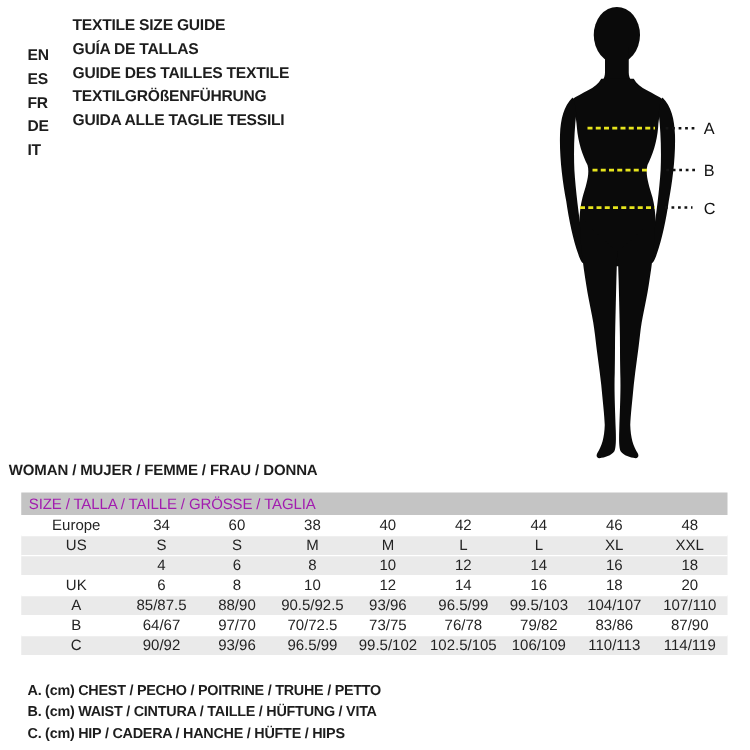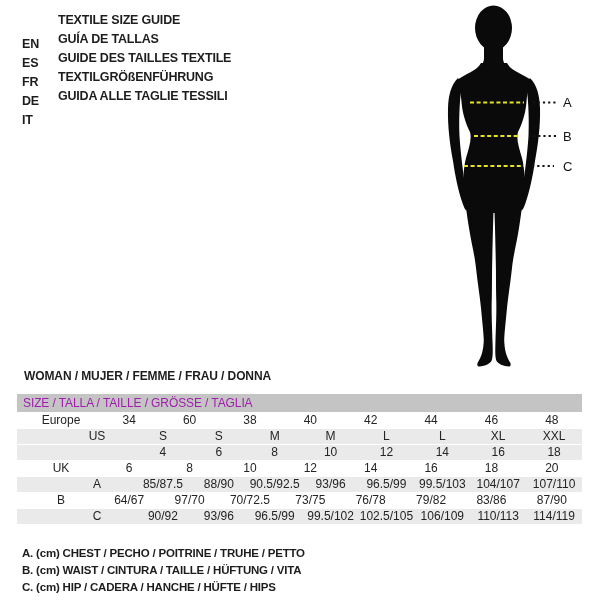--- a/index.html
+++ b/index.html
@@ -17,29 +17,29 @@
   .lang-code{width:36px;flex:0 0 36px;margin-top:24px;}
 
   
   .figure-svg{position:absolute;left:420px;top:0;width:180px;height:380px;}
   .marker{position:absolute;font-size:13px;line-height:13px;color:#121212;}
   .marker-a{left:563px;top:96px;}
   .marker-b{left:563px;top:130px;}
   .marker-c{left:563px;top:160px;}
 
   
-  .section-title{position:absolute;left:24px;top:369px;font-size:12px;
+  .section-title{position:absolute;left:7px;top:369px;font-size:12px;
                  font-weight:bold;letter-spacing:-0.1px;white-space:nowrap;}
 
   
   .size-table{position:absolute;left:17px;top:394px;width:565px;}
   .t-header{height:18px;line-height:18px;background:#c4c4c4;color:#a21caf;
             padding-left:6px;font-size:12px;letter-spacing:-0.1px;}
   .t-row{display:flex;height:16px;line-height:16px;font-size:12px;color:#242424;}
-  .t-row.shaded{background:#eaeaea;box-shadow:inset 0 1px 0 #ffffff;padding-left:36px;}
+  .t-row.shaded{background:#eaeaea;box-shadow:inset 0 1px 0 #ffffff;}
   .t-label{width:82px;flex:0 0 82px;padding-left:6px;box-sizing:border-box;
            text-align:center;white-space:nowrap;}
   .t-cell{flex:1;text-align:center;white-space:nowrap;}
 
   
   .legend{position:absolute;left:22px;top:545px;}
   .legend-line{height:17px;line-height:17px;font-weight:bold;font-size:11.5px;
                letter-spacing:-0.2px;white-space:nowrap;}
 </style>
 </head>

